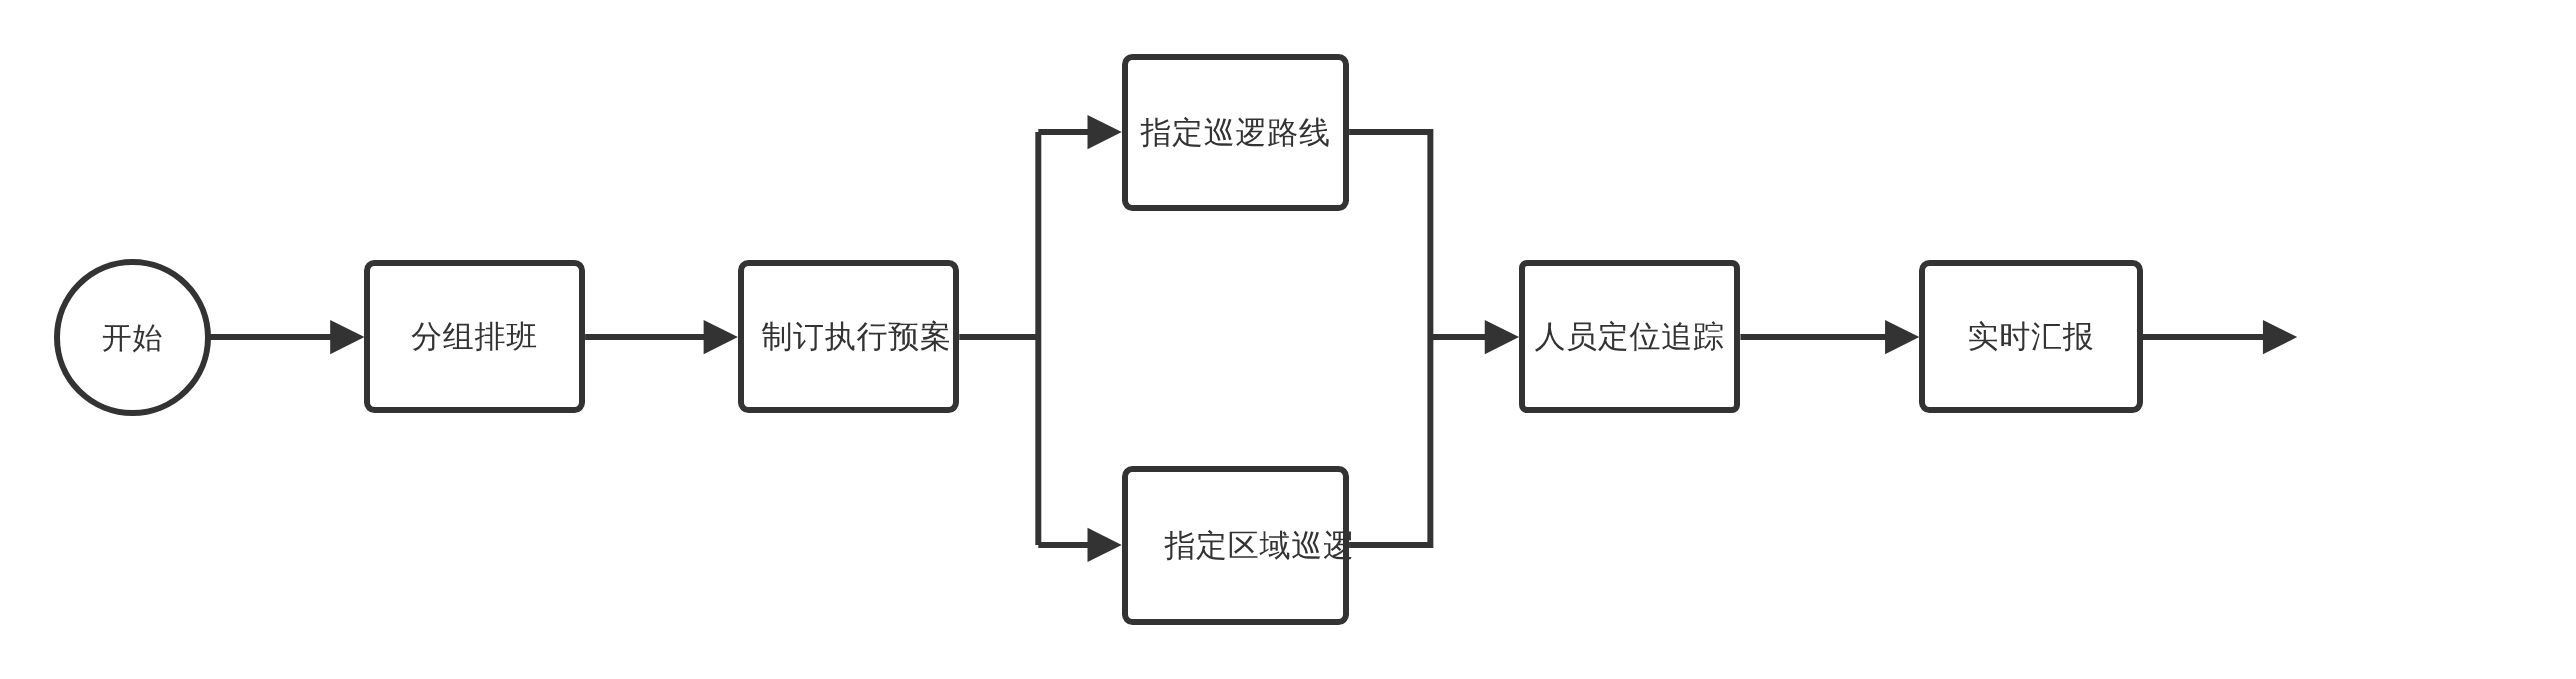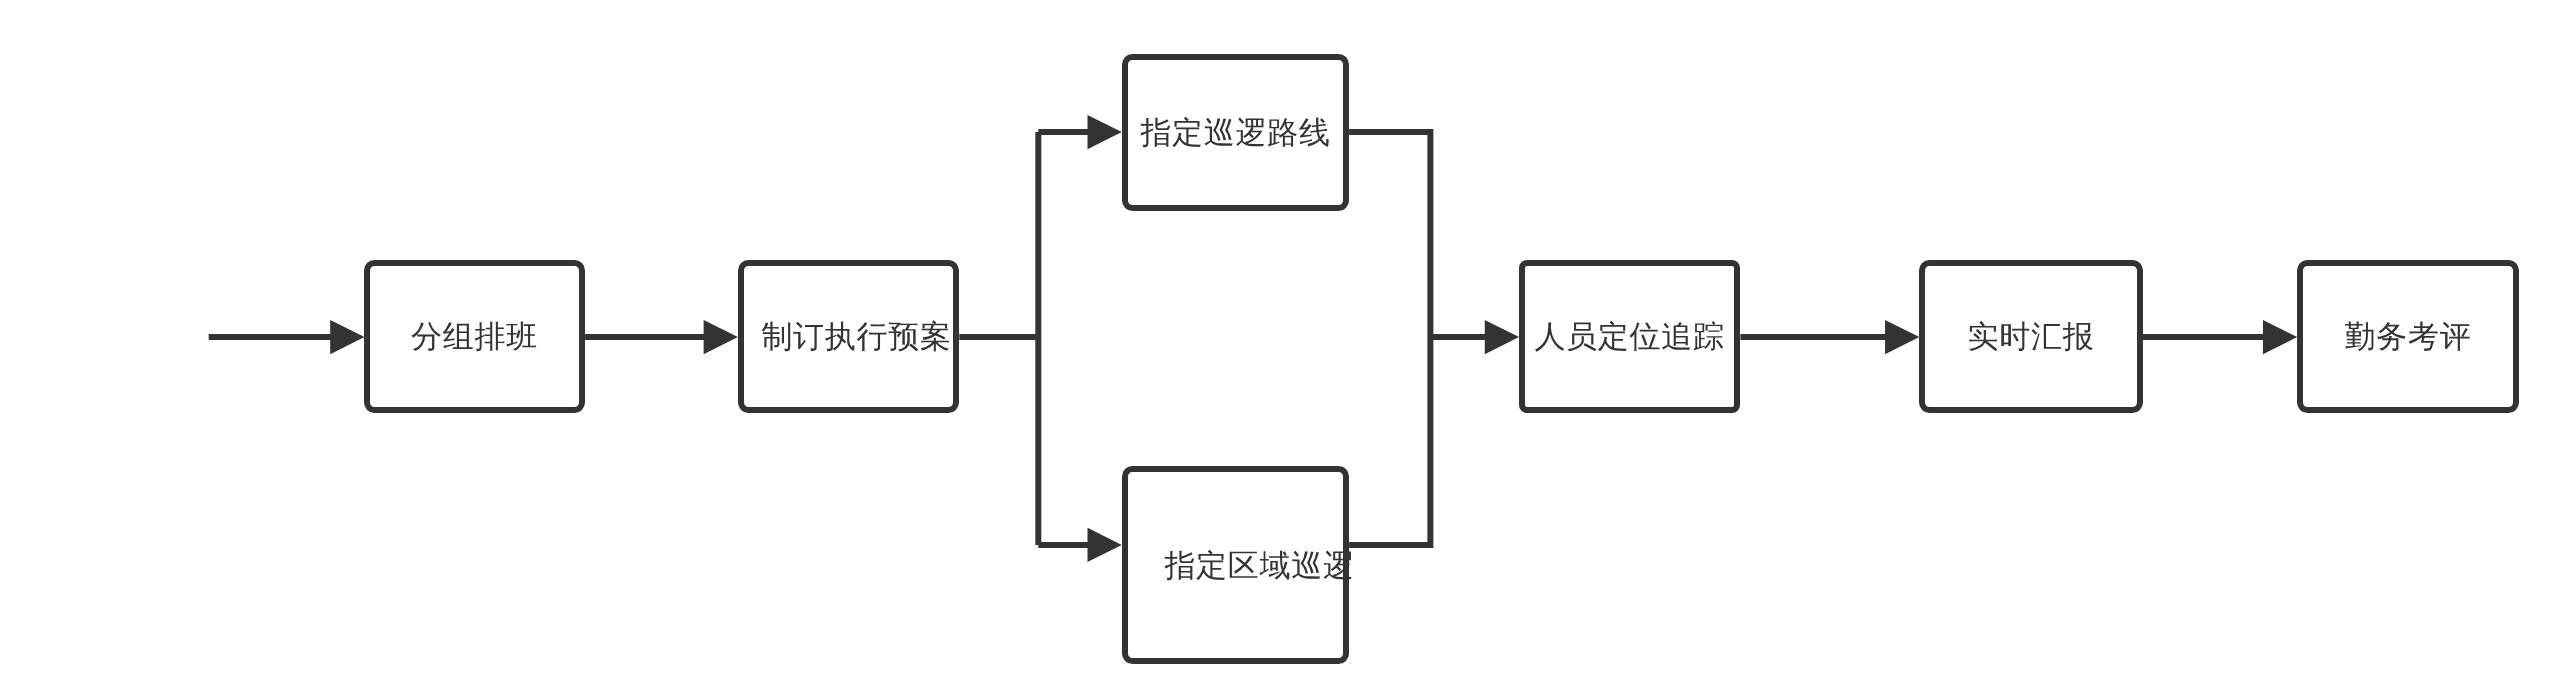--- a/index.html
+++ b/index.html
@@ -52,43 +52,43 @@
     <path d="M 1919 452 L 1995 452"></path>
     <path class="arrowhead" d="M 2038 452 L 1992 429 L 1992 475 Z"></path>
 
     <path d="M 2335 452 L 2532 452"></path>
     <path class="arrowhead" d="M 2575 452 L 2529 429 L 2529 475 Z"></path>
 
     <path d="M 2875 452 L 3039 452"></path>
     <path class="arrowhead" d="M 3082 452 L 3036 429 L 3036 475 Z"></path>
   </svg>
 
+  <div class="node circle" style="left:54px;top:259px;width:157px;height:157px;">
+    <span class="label">开始</span>
+  </div>
 
   <div class="node process" style="left:364px;top:260px;width:221px;height:153px;">
     <span class="label">分组排班</span>
   </div>
 
   <div class="node process" style="left:738px;top:260px;width:221px;height:153px;padding-left:16px;">
     <span class="label">制订执行预案</span>
   </div>
 
   <div class="node process" style="left:1122px;top:54px;width:227px;height:157px;">
     <span class="label">指定巡逻路线</span>
   </div>
 
-  <div class="node process" style="left:1122px;top:466px;width:227px;height:198px;padding-left:48px;">
+  <div class="node process" style="left:1122px;top:466px;width:227px;height:159px;padding-left:48px;">
     <span class="label">指定区域巡逻</span>
   </div>
 
   <div class="node process" style="left:1519px;top:260px;width:221px;height:153px;border-radius:8px;">
     <span class="label">人员定位追踪</span>
   </div>
 
   <div class="node process" style="left:1919px;top:260px;width:224px;height:153px;font-family:Liberation Serif, serif;">
     <span class="label">实时汇报</span>
   </div>
 
-  <div class="node process" style="left:2297px;top:260px;width:222px;height:153px;">
-    <span class="label">勤务考评</span>
-  </div>
 
 </div>
 
 
 </body></html>

